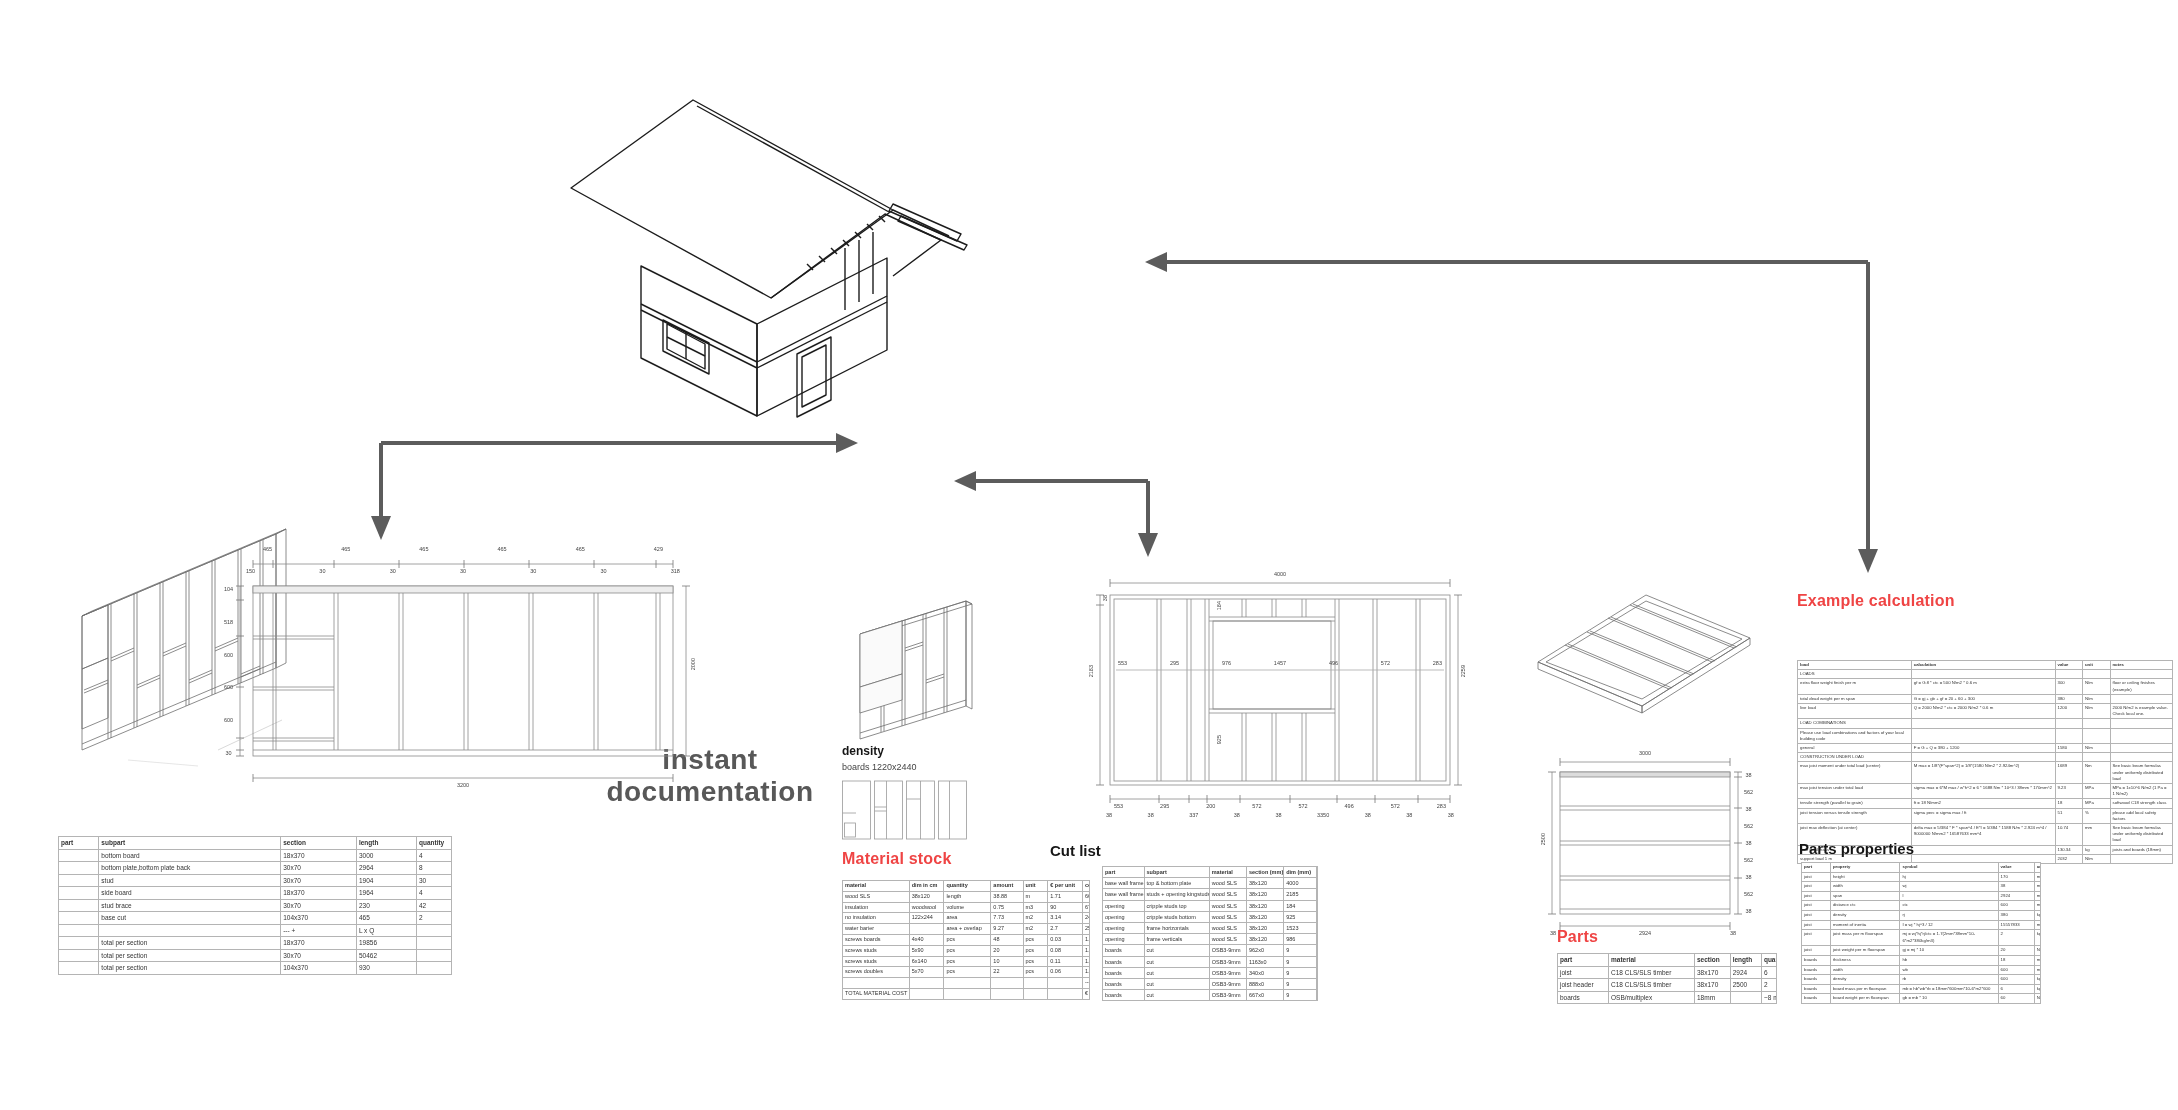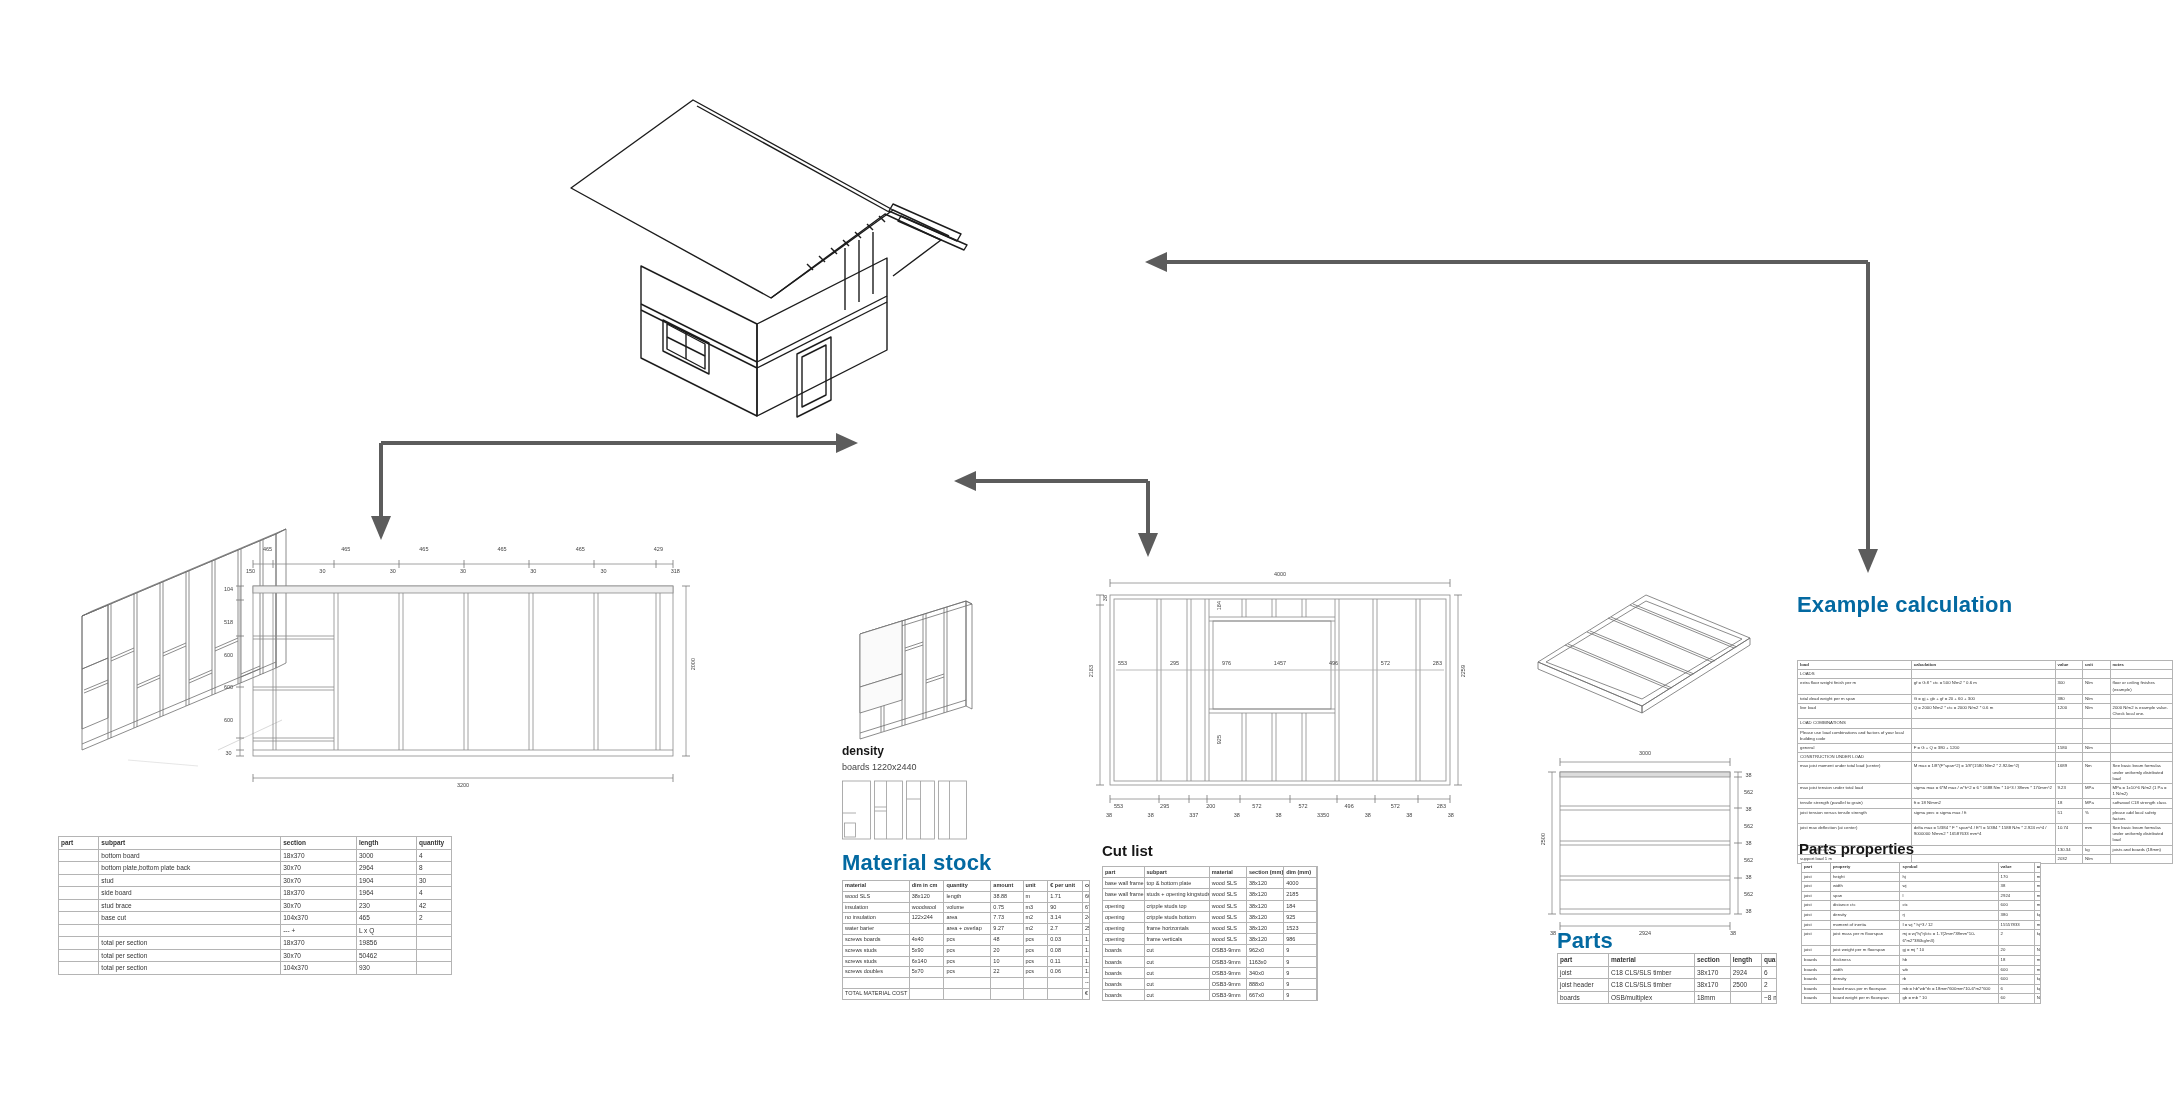--- a/index.html
+++ b/index.html
@@ -3,21 +3,21 @@
 <meta charset="utf-8">
 <style>
   html,body{margin:0;padding:0;background:#ffffff;}
   body{font-family:"Liberation Sans",sans-serif;color:#333;}
   .stage{position:relative;width:2178px;height:1110px;background:#fff;overflow:hidden;}
   .abs{position:absolute;}
   
   .hero{font-size:31px;line-height:38px;font-weight:600;color:#6d6d6d;text-align:center;white-space:pre-line;letter-spacing:.5px;}
   .footer-txt{font-size:28px;font-weight:600;color:#585858;text-align:center;letter-spacing:.5px;}
   
-  .title-lg{font-size:22px;font-weight:bold;color:#0369a1;letter-spacing:.2px;}
+  .title-lg{font-size:16px;font-weight:bold;color:#ef4444;letter-spacing:.2px;}
   .title-md{font-size:15px;font-weight:bold;color:#161616;}
   .title-sm{font-size:12px;font-weight:bold;color:#161616;}
   .sub-sm{font-size:9px;color:#444;}
   
   table{border-collapse:collapse;width:100%;table-layout:fixed;background:#fff;}
   th,td{border:1px solid #b4b4b4;padding:1px 2px;text-align:left;vertical-align:top;overflow:hidden;}
   th{font-weight:bold;}
   .tbl-left th,.tbl-left td{font-size:6.5px;line-height:9.5px;white-space:nowrap;}
   .tbl-left th:nth-child(1),.tbl-left td:nth-child(1){width:9%;}
   .tbl-left th:nth-child(2),.tbl-left td:nth-child(2){width:45%;}
@@ -58,20 +58,21 @@
   .vlab{writing-mode:vertical-rl;transform:rotate(180deg);font-size:5.5px;color:#444;}
   .hlab{font-size:5.5px;color:#444;text-align:center;display:block;}
   svg{display:block;}
 </style>
 </head>
 <body>
 
 <div class="stage">
 
 
+  <div class="abs footer-txt" style="left:560px;top:744px;width:300px;">instant documentation</div>
 
   <svg class="abs" style="left:0;top:0;" width="2178" height="1110" viewBox="0 0 2178 1110">
     <g stroke="#5c5c5c" stroke-width="4" fill="#5c5c5c">
 
       <line x1="381" y1="443" x2="836" y2="443"></line>
       <polygon points="836,433 836,453 858,443" stroke="none"></polygon>
       <line x1="381" y1="443" x2="381" y2="516"></line>
       <polygon points="371,516 391,516 381,540" stroke="none"></polygon>
 
       <line x1="1148" y1="481" x2="976" y2="481"></line>
@@ -497,21 +498,21 @@
             <td></td>
             <td></td>
             <td></td>
             <td></td>
             <td>€ 188.07</td>
           </tr>
         </tbody>
       </table>
   </div>
 
-  <div class="abs title-md" style="left:1102px;top:842px;">Cut list</div>
+  <div class="abs title-md" style="left:1050px;top:842px;">Cut list</div>
   <div class="abs" style="left:1102px;top:866px;width:216px;">
     <table class="tbl-cut">
         <thead>
           <tr>
             <th>part</th>
             <th>subpart</th>
             <th>material</th>
             <th>section (mm)</th>
             <th>dim (mm)</th>
             <th>quantity</th>

